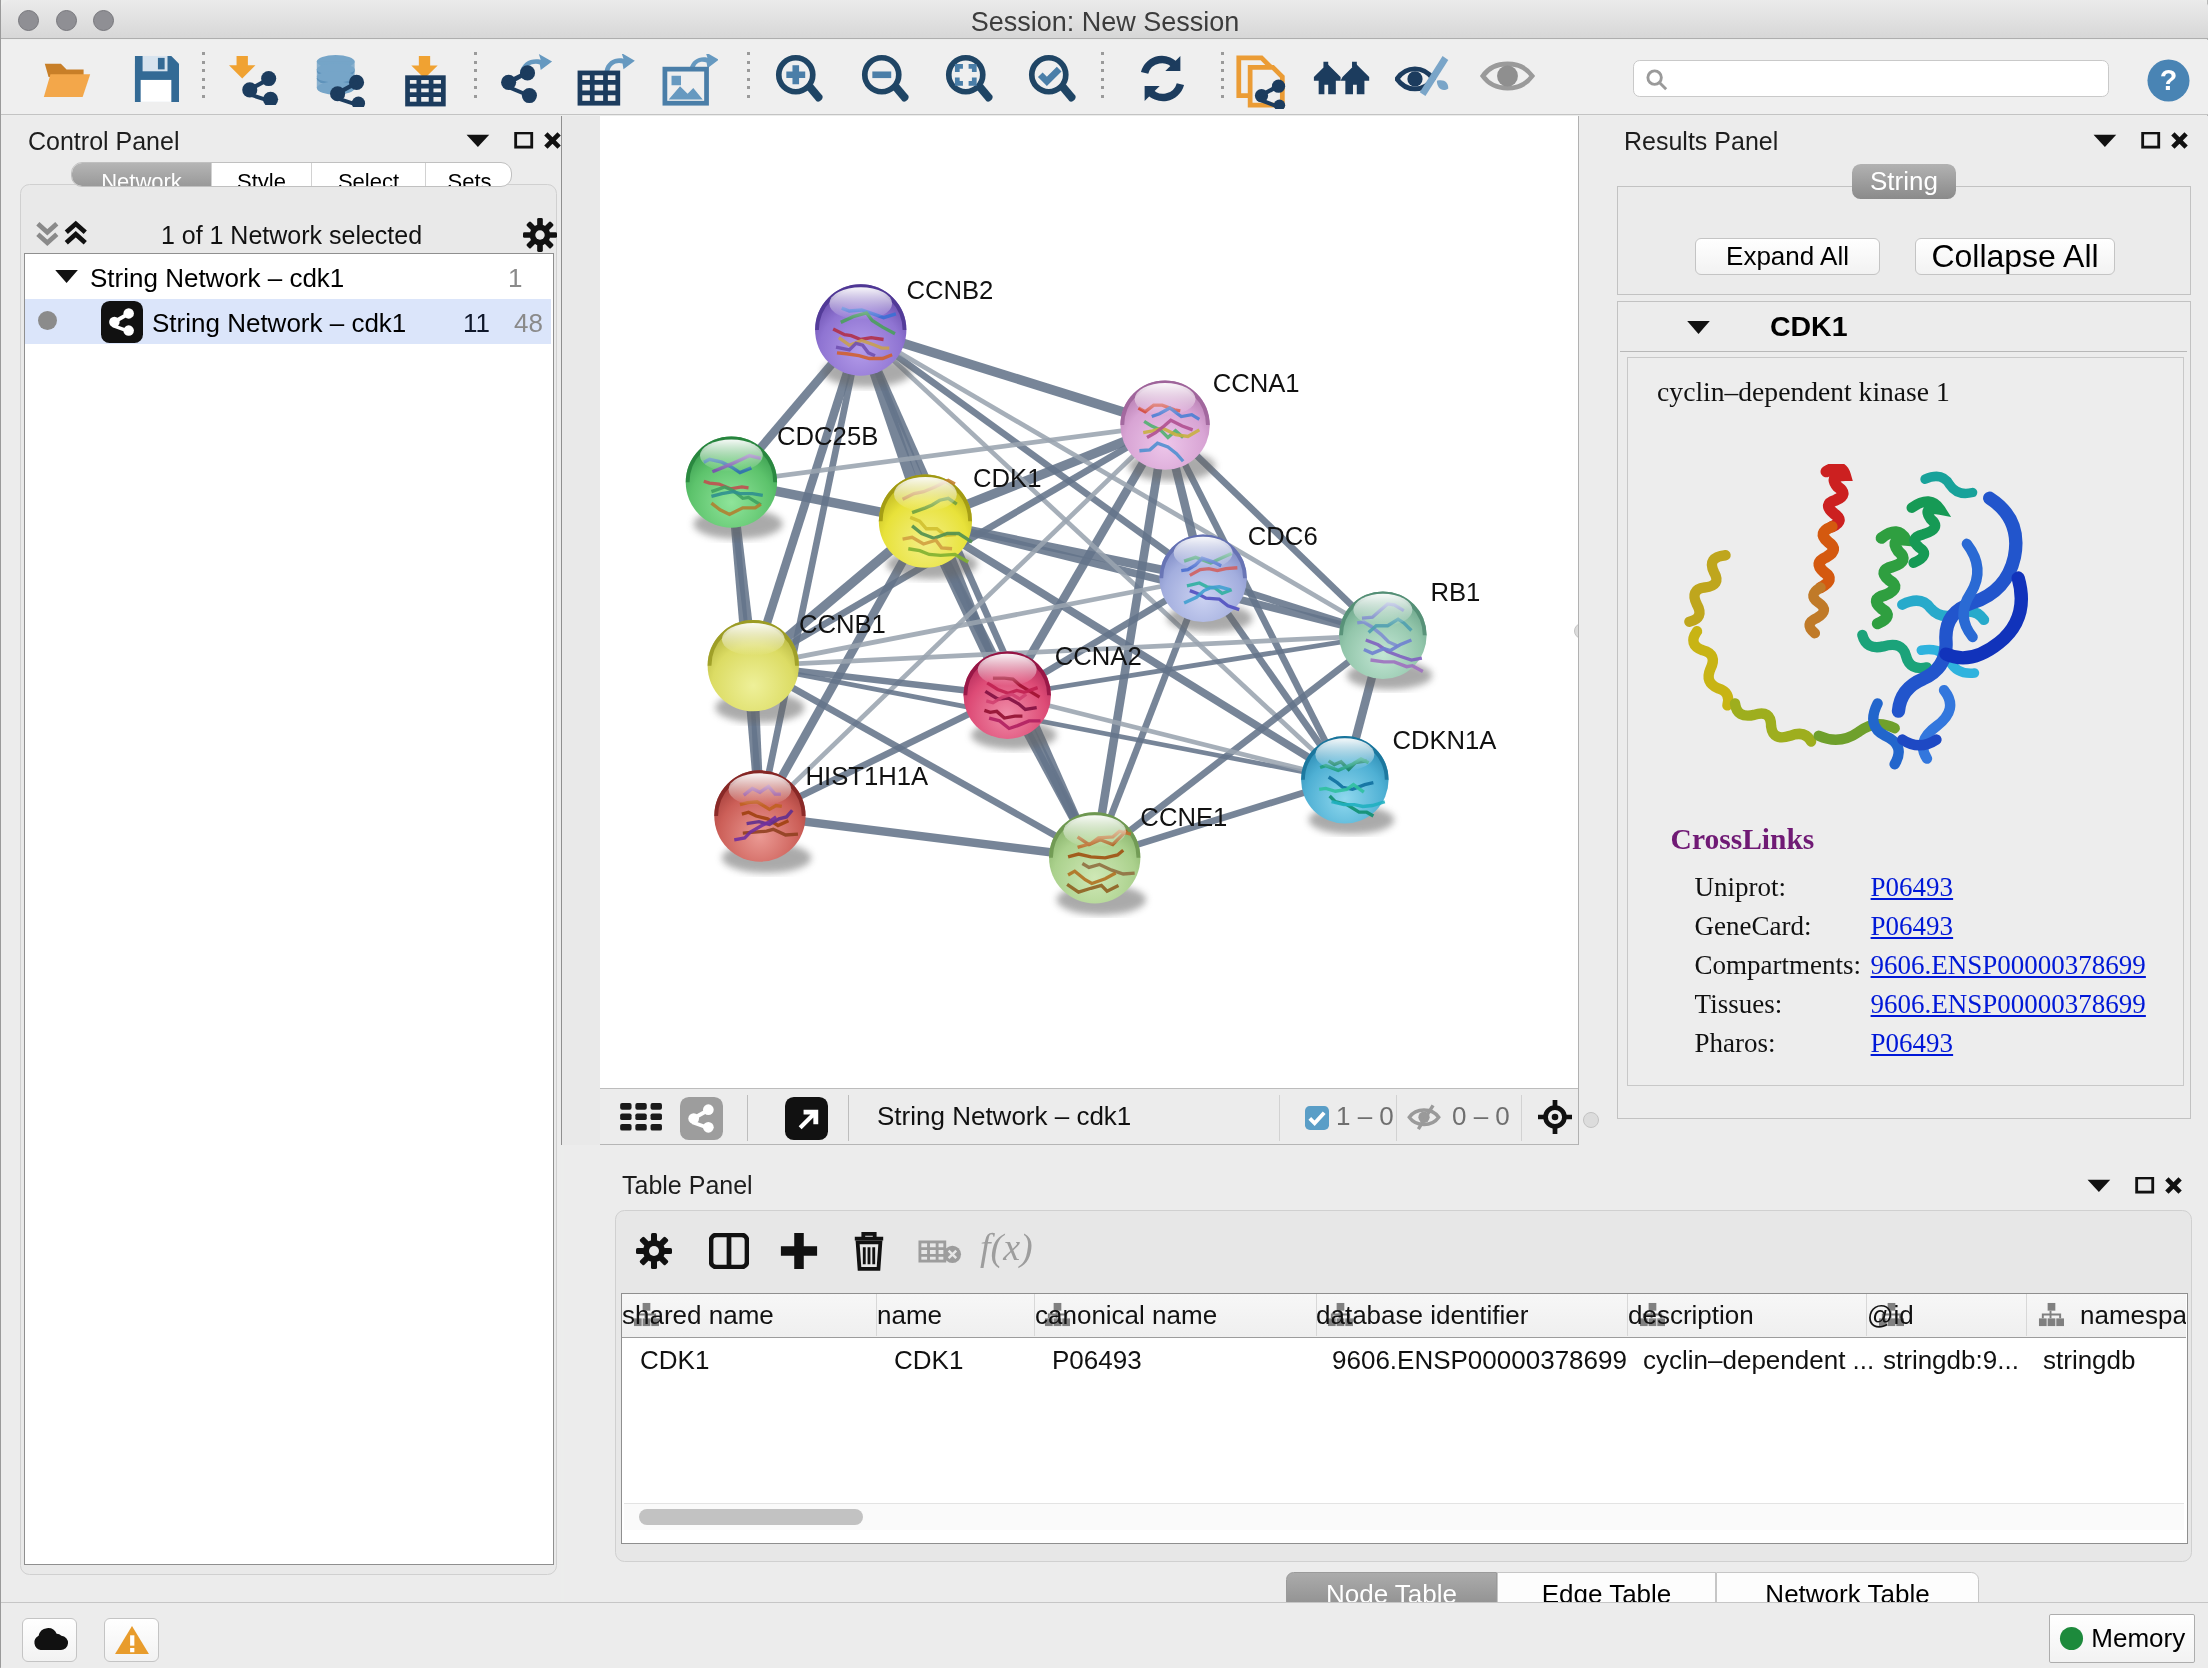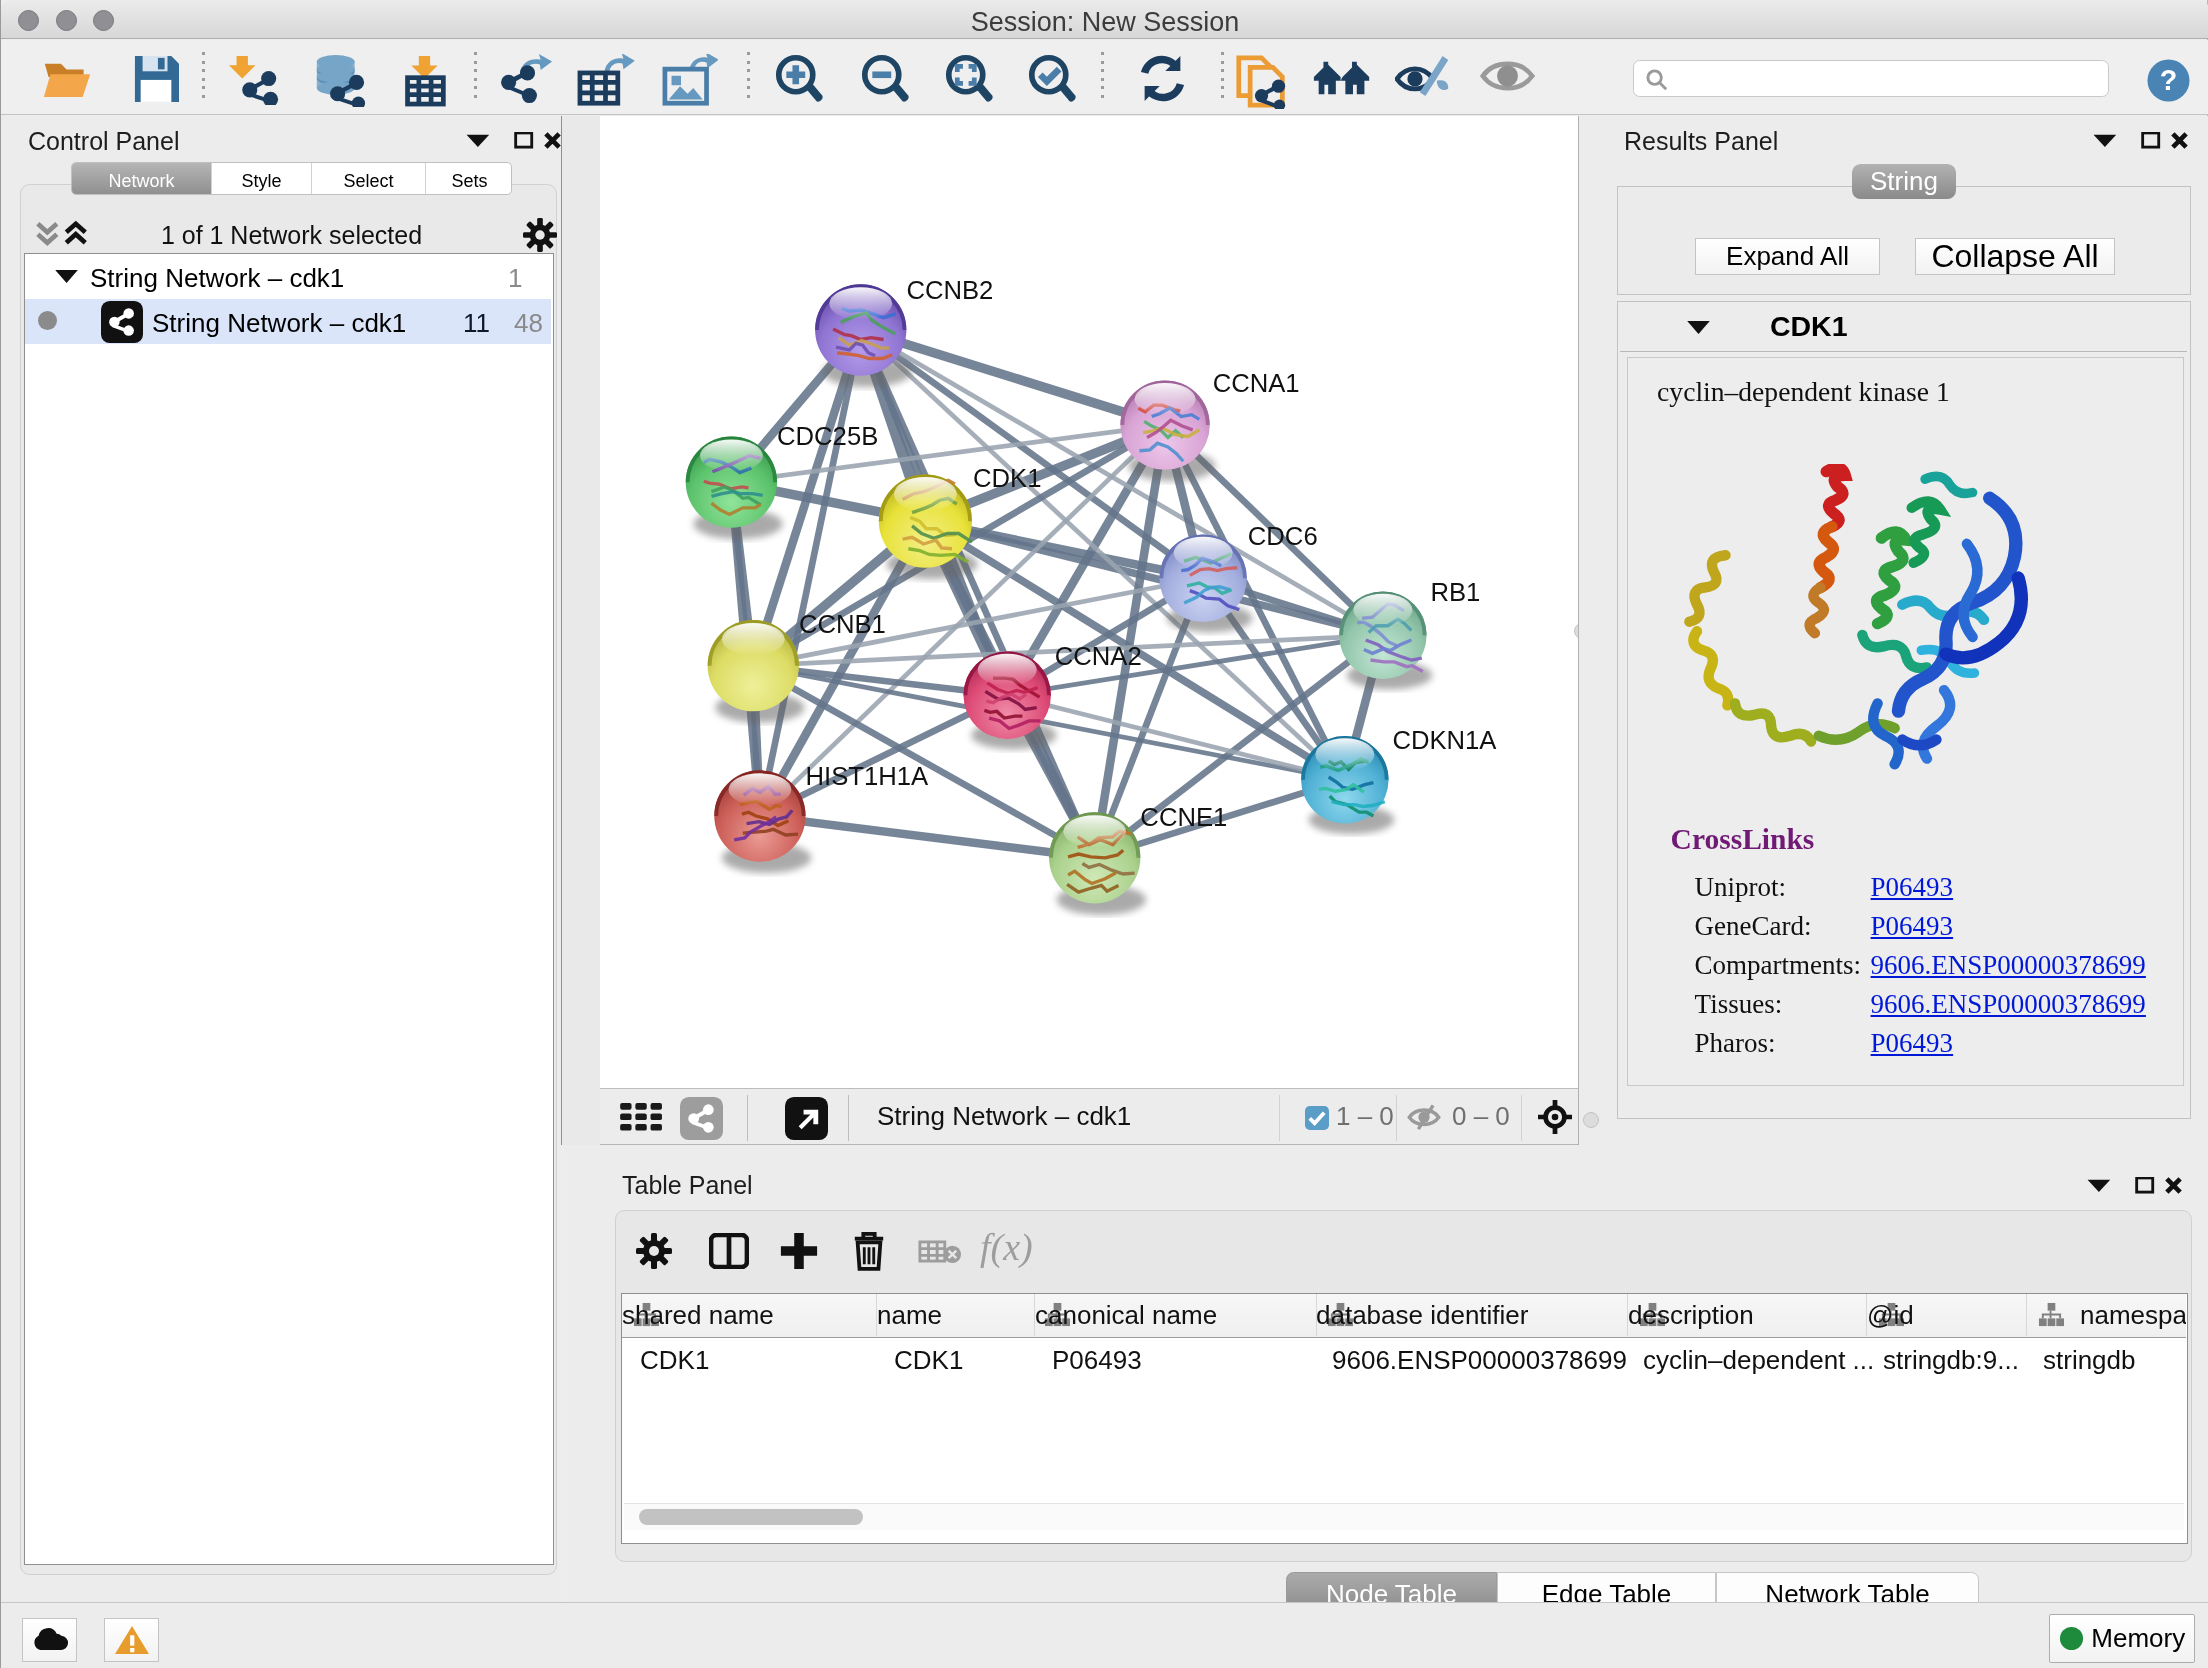--- a/index.html
+++ b/index.html
@@ -21,21 +21,21 @@
 
 #controlpanel { position:absolute; left:0; top:116px; width:560px; height:1486px; background:#ececec; }
 #cp-splitter { position:absolute; left:560px; top:116px; width:39px; height:1029px; background:#e9e9e9; border-left:1.9px solid #8f8f8f; }
 #canvas { position:absolute; left:599px; top:116px; width:978px; height:972px; background:#ffffff; }
 #netbar { position:absolute; left:599px; top:1088px; width:978px; height:57px; background:#ececec; border-top:1px solid #bcbcbc; border-bottom:1px solid #b5b5b5; }
 #resultspanel { position:absolute; left:1577px; top:116px; width:632px; height:1029px; background:#ececec; border-left:1px solid #b1b1b1; }
 #tablepanel { position:absolute; left:563px; top:1145px; width:1645px; height:457px; background:#ececec; }
 #statusbar { position:absolute; left:0; top:1602px; width:2208px; height:67px; background:#ececec; border-top:1px solid #c6c6c6; }
 
 .paneltitle { position:absolute; font-size:25px; color:#1d1d1d; }
-.btn { background:linear-gradient(#ffffff,#f2f2f2); border:1.9px solid #c4c4c4; border-radius:0; color:#000; text-align:center; position:absolute; }
+.btn { background:linear-gradient(#ffffff,#f2f2f2); border:1.9px solid #c4c4c4; border-radius:6px; color:#000; text-align:center; position:absolute; }
 a.lnk { color:#0018d8; text-decoration:underline; }
 .hc { position:absolute; top:0; height:42px; border-right:1.9px solid #d8d8d8; text-align:left; line-height:42px; }
 .hc span { position:relative; }
 .hi { position:absolute; top:7.6px; }
 </style>
 </head>
 <body>
 <div id="win">
   <div id="titlebar">
     <div class="tl" style="left:17px"></div>
@@ -188,21 +188,21 @@
       <text x="22.5" y="32" font-size="30" font-weight="bold" fill="#fff" text-anchor="middle" font-family="Liberation Sans">?</text>
     </svg>
   </div>
   <div id="controlpanel">
     <div class="paneltitle" style="left:27px;top:10.5px;position:absolute">Control Panel</div>
     <svg style="position:absolute;left:465px;top:16px" width="105" height="17" viewBox="0 0 110 18">
       <path d="M0 3 h24 l-12 13 z" fill="#111"></path>
       <rect x="52" y="1" width="17" height="15" fill="none" stroke="#111" stroke-width="3"></rect>
       <path d="M84 2 l14 14 M98 2 l-14 14" stroke="#111" stroke-width="5"></path>
     </svg>
-    <div style="position:absolute;left:70px;top:46px;width:441px;height:33px;border:1px solid #c0c0c0;border-radius:5px;background:#fff;overflow:hidden;font-size:18px;z-index:5">
+    <div style="position:absolute;left:70px;top:46px;width:441px;height:25px;border:1px solid #c0c0c0;border-radius:11px;background:#fff;overflow:hidden;font-size:22px;z-index:5">
       <div style="position:absolute;left:0;top:0;width:139px;height:39px;background:linear-gradient(#b5b5b5,#868686);color:#fff;text-align:center;line-height:37px">Network</div>
       <div style="position:absolute;left:139px;top:0;width:100px;height:39px;border-left:1px solid #d2d2d2;text-align:center;line-height:37px">Style</div>
       <div style="position:absolute;left:239px;top:0;width:114px;height:39px;border-left:1px solid #d2d2d2;text-align:center;line-height:37px">Select</div>
       <div style="position:absolute;left:353px;top:0;width:88px;height:39px;border-left:1px solid #d2d2d2;text-align:center;line-height:37px">Sets</div>
     </div>
     <div style="position:absolute;left:19px;top:68px;width:537px;height:1391px;background:#e9e9e9;border:1px solid #d0d0d0;border-radius:9.5px"></div>
     <svg style="position:absolute;left:34px;top:104px" width="55" height="28.5" viewBox="0 0 58 30">
       <g fill="none" stroke="#8a8a8a" stroke-width="5">
           <path d="M3 4 l10 9 10 -9 M3 15 l10 9 10 -9"></path>
         </g>

